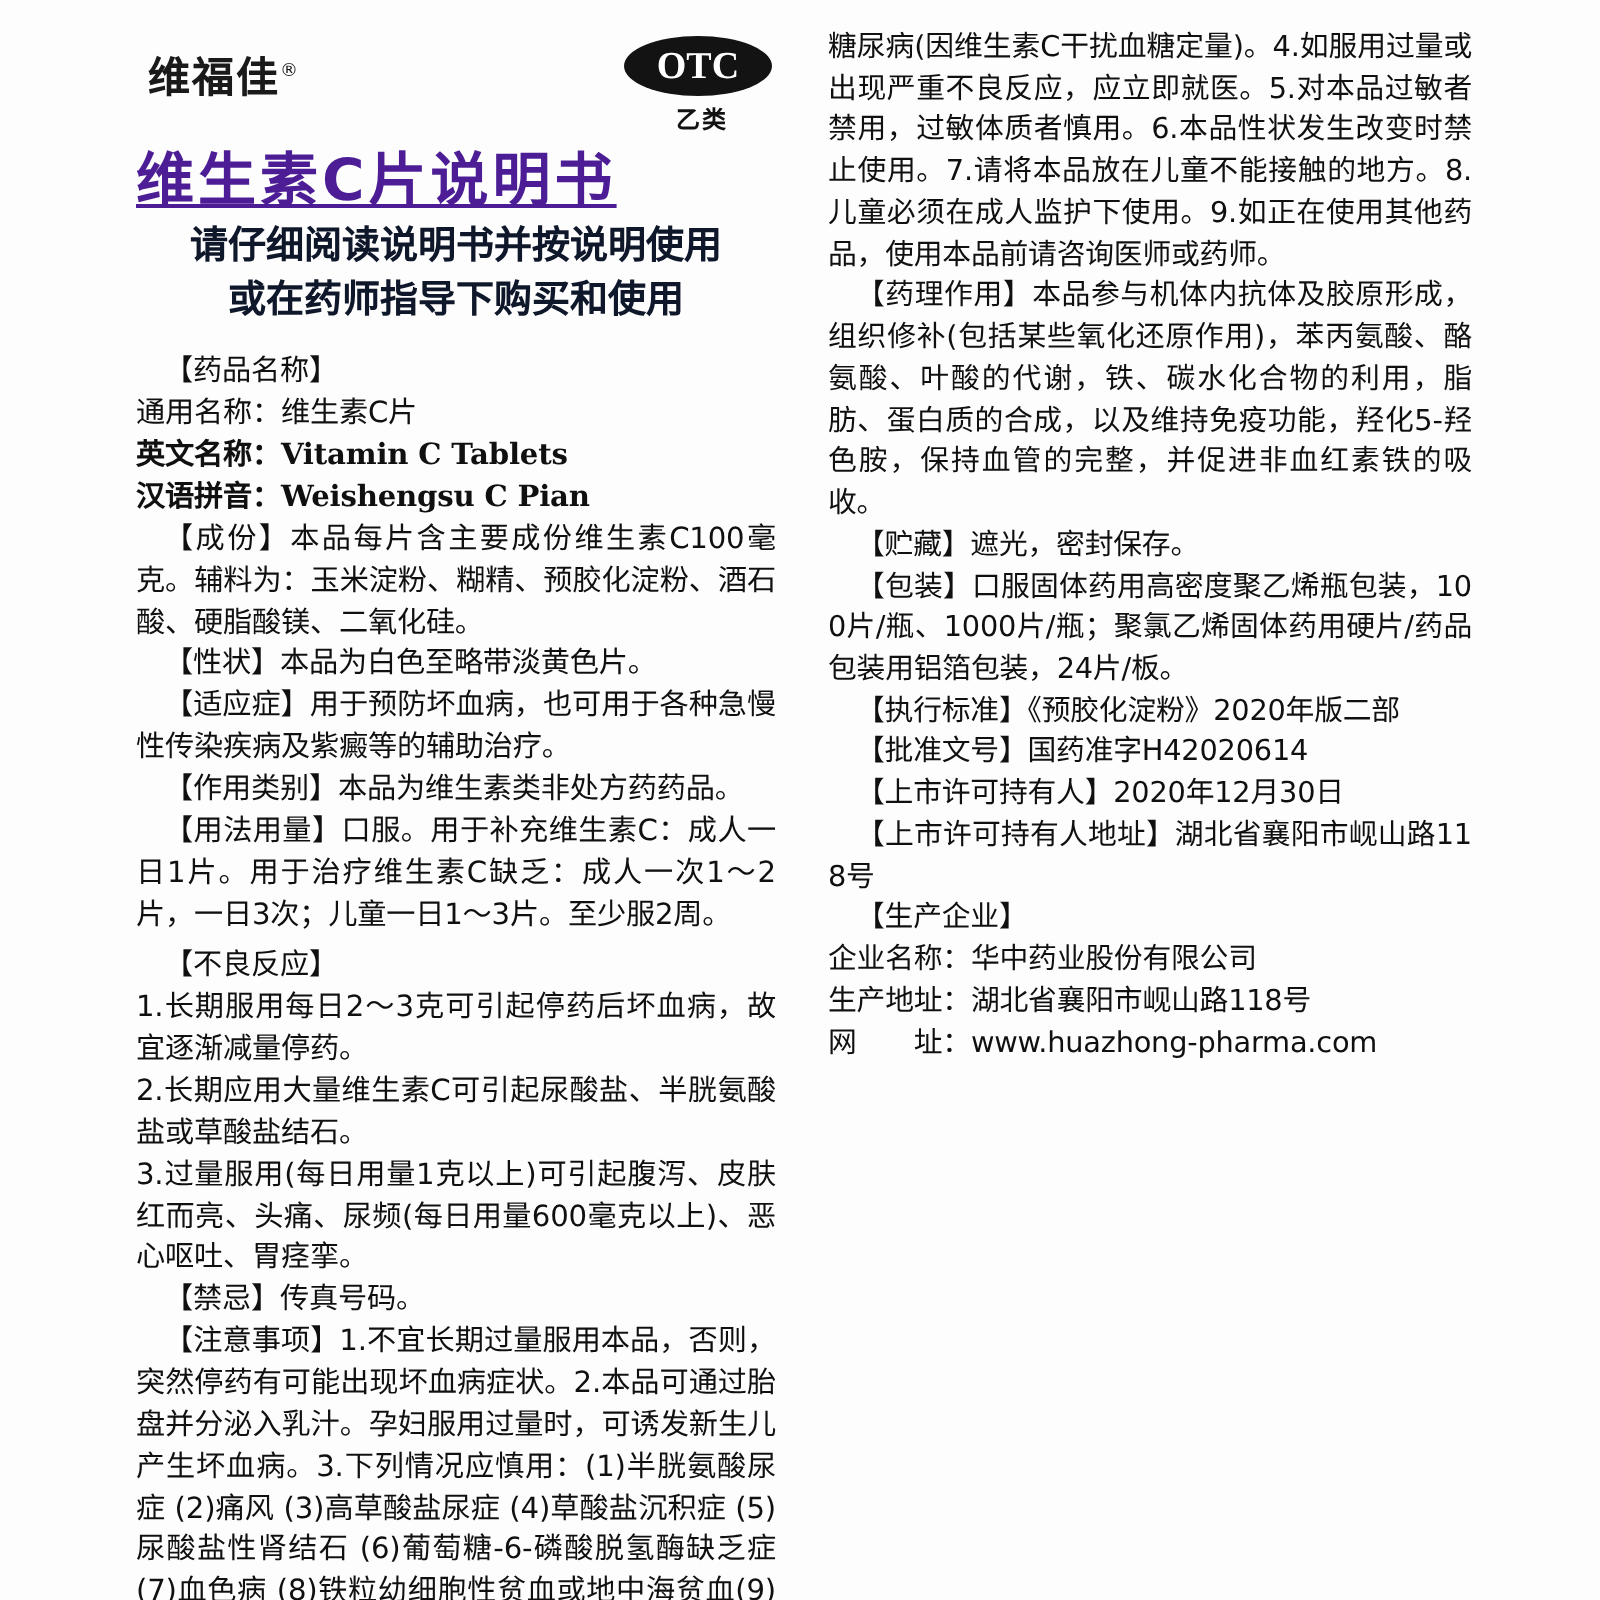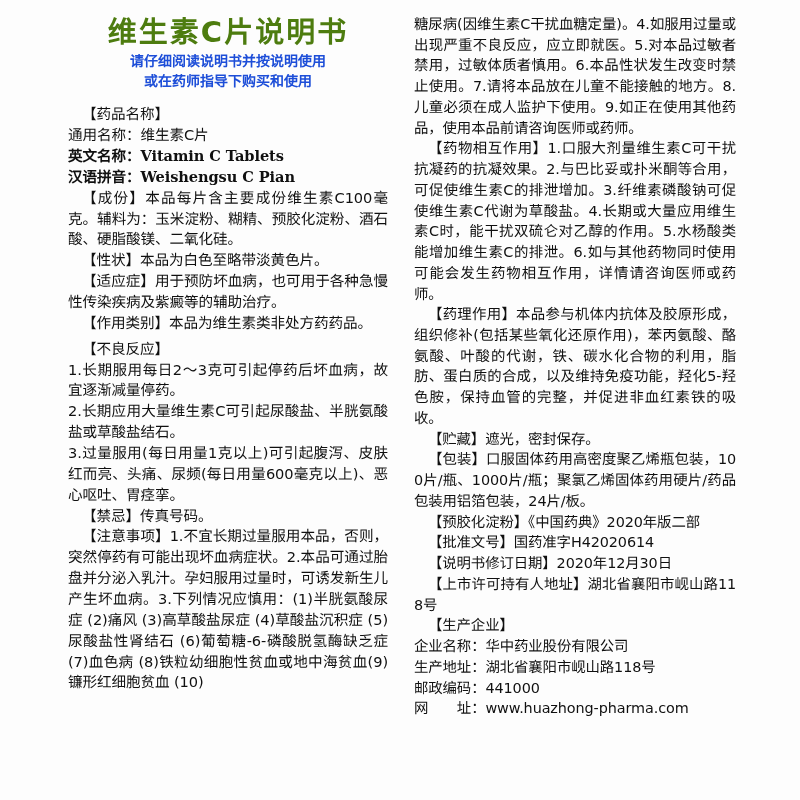--- a/index.html
+++ b/index.html
@@ -89,34 +89,35 @@
   }
   .otc-sub {
     margin-top: 2px;
     font-size: 12px;
     font-weight: 700;
     color: #121212;
     letter-spacing: 1px;
   }
 
   .doc-title {
-    text-align: center;
+    text-align: left;
     font-size: 29px;
     font-weight: 700;
     letter-spacing: 2px;
-    color: #4d7c0f;
+    color: #4c1d95;
     margin: 2px 0 4px 0;
     line-height: 1.12;
     font-family: "DejaVu Sans", "Liberation Sans", sans-serif;
+    text-decoration: underline;
   }
   .doc-sub {
     text-align: center;
-    font-size: 14px;
-    font-weight: 700;
-    color: #1d4ed8;
+    font-size: 19px;
+    font-weight: 700;
+    color: #0f172a;
     line-height: 1.42;
     letter-spacing: 0px;
   }
 
   
   .body-block {
     margin-top: 12px;
   }
   .para {
     font-size: 14.6px;
@@ -147,55 +148,64 @@
 
   .spacer-sm { height: 5px; }
 </style>
 </head>
 <body>
 
 <div class="page">
 
   <div class="col col-left left-col">
 
+    <div class="brand-row">
+      <div class="brand"><span>维福佳</span><span class="reg">®</span></div>
+
+      <div class="otc-block">
+        <div class="otc-ellipse">
+          <span>OTC</span>
+        </div>
+        <div class="otc-sub">乙类</div>
+      </div>
+    </div>
 
     <div class="doc-title">维生素C片说明书</div>
     <div class="doc-sub">请仔细阅读说明书并按说明使用</div>
     <div class="doc-sub">或在药师指导下购买和使用</div>
 
     <div class="body-block">
       <p class="para indent">【药品名称】</p>
       <p class="para noindent">通用名称：维生素C片</p>
       <p class="para noindent serifish">英文名称：Vitamin C Tablets</p>
       <p class="para noindent serifish">汉语拼音：Weishengsu C Pian</p>
       <p class="para indent">【成份】本品每片含主要成份维生素C100毫克。辅料为：玉米淀粉、糊精、预胶化淀粉、酒石酸、硬脂酸镁、二氧化硅。</p>
       <p class="para indent">【性状】本品为白色至略带淡黄色片。</p>
       <p class="para indent">【适应症】用于预防坏血病，也可用于各种急慢性传染疾病及紫癜等的辅助治疗。</p>
       <p class="para indent">【作用类别】本品为维生素类非处方药药品。</p>
+      <p class="para indent">【用法用量】口服。用于补充维生素C：成人一日1片。用于治疗维生素C缺乏：成人一次1～2片，一日3次；儿童一日1～3片。至少服2周。</p>
       <div class="spacer-sm"></div>
       <p class="para indent">【不良反应】</p>
       <p class="para noindent">1.长期服用每日2～3克可引起停药后坏血病，故宜逐渐减量停药。</p>
       <p class="para noindent">2.长期应用大量维生素C可引起尿酸盐、半胱氨酸盐或草酸盐结石。</p>
       <p class="para noindent">3.过量服用(每日用量1克以上)可引起腹泻、皮肤红而亮、头痛、尿频(每日用量600毫克以上)、恶心呕吐、胃痉挛。</p>
       <p class="para indent">【禁忌】传真号码。</p>
       <p class="para indent">【注意事项】1.不宜长期过量服用本品，否则，突然停药有可能出现坏血病症状。2.本品可通过胎盘并分泌入乳汁。孕妇服用过量时，可诱发新生儿产生坏血病。3.下列情况应慎用：(1)半胱氨酸尿症 (2)痛风 (3)高草酸盐尿症 (4)草酸盐沉积症 (5)尿酸盐性肾结石 (6)葡萄糖-6-磷酸脱氢酶缺乏症 (7)血色病 (8)铁粒幼细胞性贫血或地中海贫血(9)镰形红细胞贫血 (10)</p>
     </div>
   </div>
 
   <div class="col col-right right-col">
     <p class="para noindent">糖尿病(因维生素C干扰血糖定量)。4.如服用过量或出现严重不良反应，应立即就医。5.对本品过敏者禁用，过敏体质者慎用。6.本品性状发生改变时禁止使用。7.请将本品放在儿童不能接触的地方。8.儿童必须在成人监护下使用。9.如正在使用其他药品，使用本品前请咨询医师或药师。</p>
-    <p class="para indent">【药物相互作用】1.口服大剂量维生素C可干扰抗凝药的抗凝效果。2.与巴比妥或扑米酮等合用，可促使维生素C的排泄增加。3.纤维素磷酸钠可促使维生素C代谢为草酸盐。4.长期或大量应用维生素C时，能干扰双硫仑对乙醇的作用。5.水杨酸类能增加维生素C的排泄。6.如与其他药物同时使用可能会发生药物相互作用，详情请咨询医师或药师。</p>
     <p class="para indent">【药理作用】本品参与机体内抗体及胶原形成，组织修补(包括某些氧化还原作用)，苯丙氨酸、酪氨酸、叶酸的代谢，铁、碳水化合物的利用，脂肪、蛋白质的合成，以及维持免疫功能，羟化5-羟色胺，保持血管的完整，并促进非血红素铁的吸收。</p>
     <p class="para indent">【贮藏】遮光，密封保存。</p>
     <p class="para indent">【包装】口服固体药用高密度聚乙烯瓶包装，100片/瓶、1000片/瓶；聚氯乙烯固体药用硬片/药品包装用铝箔包装，24片/板。</p>
-    <p class="para indent">【预胶化淀粉】《中国药典》2020年版二部</p>
+    <p class="para indent">【执行标准】《预胶化淀粉》2020年版二部</p>
     <p class="para indent">【批准文号】国药准字H42020614</p>
-    <p class="para indent">【说明书修订日期】2020年12月30日</p>
+    <p class="para indent">【上市许可持有人】2020年12月30日</p>
     <p class="para indent">【上市许可持有人地址】湖北省襄阳市岘山路118号</p>
     <p class="para indent">【生产企业】</p>
     <p class="para noindent">企业名称：华中药业股份有限公司</p>
     <p class="para noindent">生产地址：湖北省襄阳市岘山路118号</p>
-    <p class="para noindent">邮政编码：441000</p>
     <p class="para noindent">网　　址：www.huazhong-pharma.com</p>
 
   </div>
 
 </div>
 
 </body></html>

